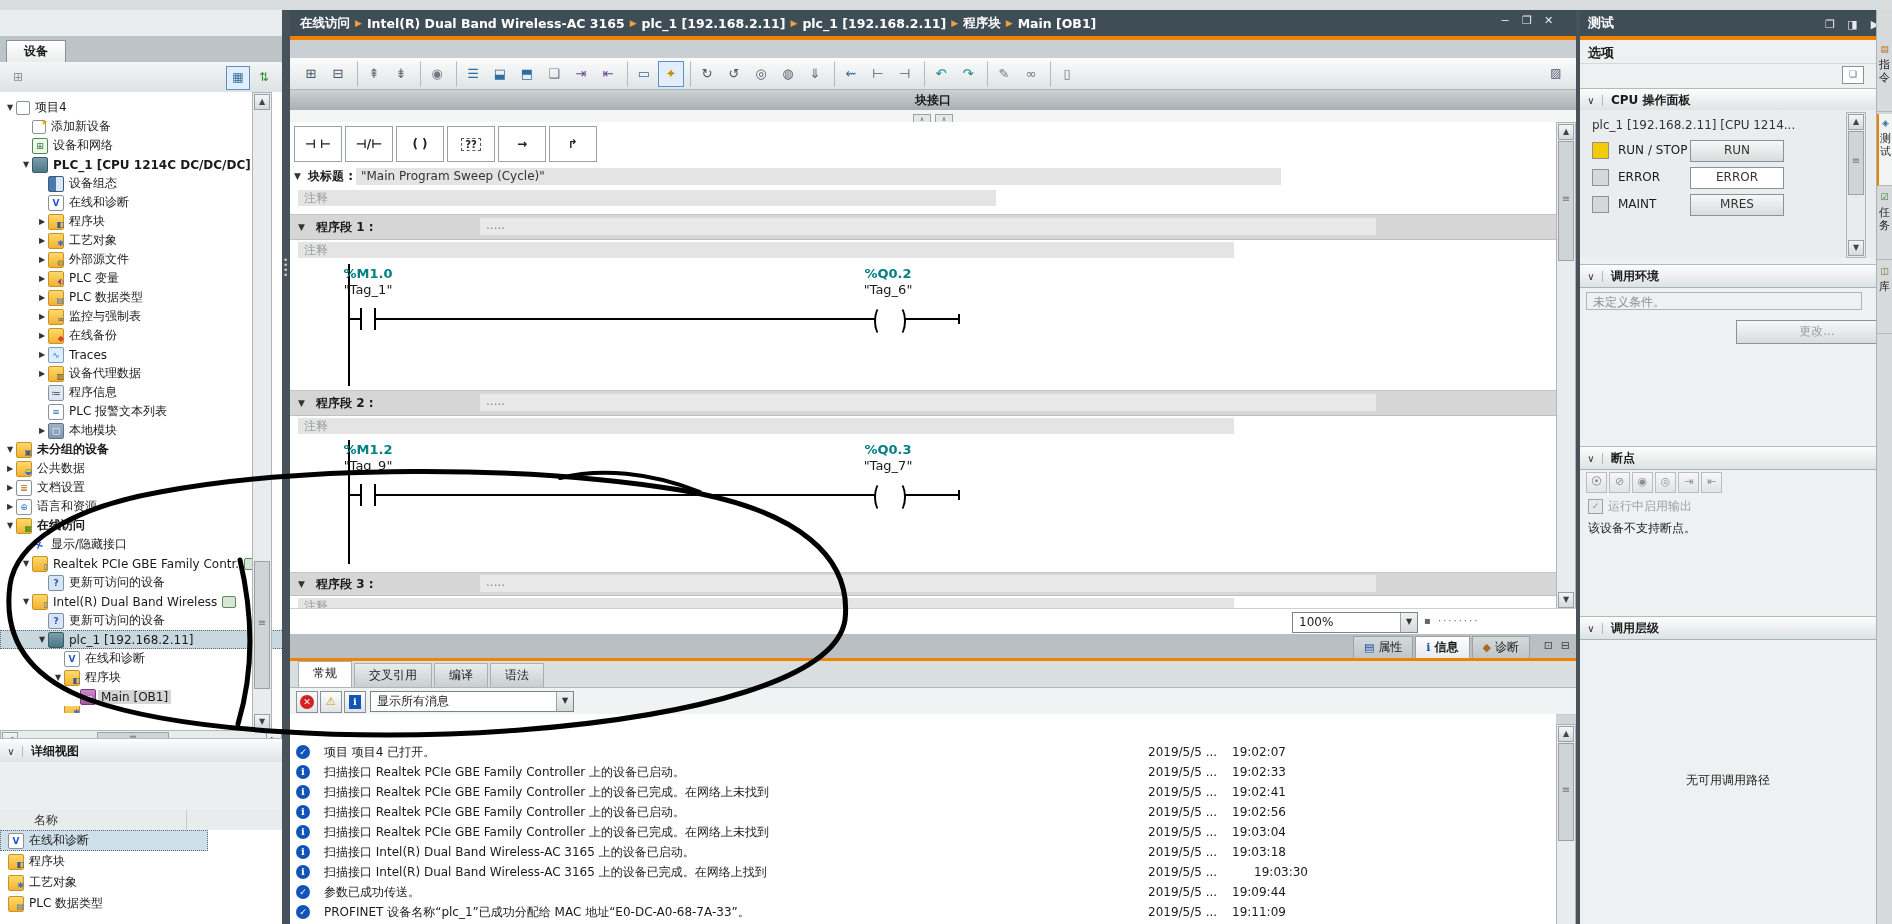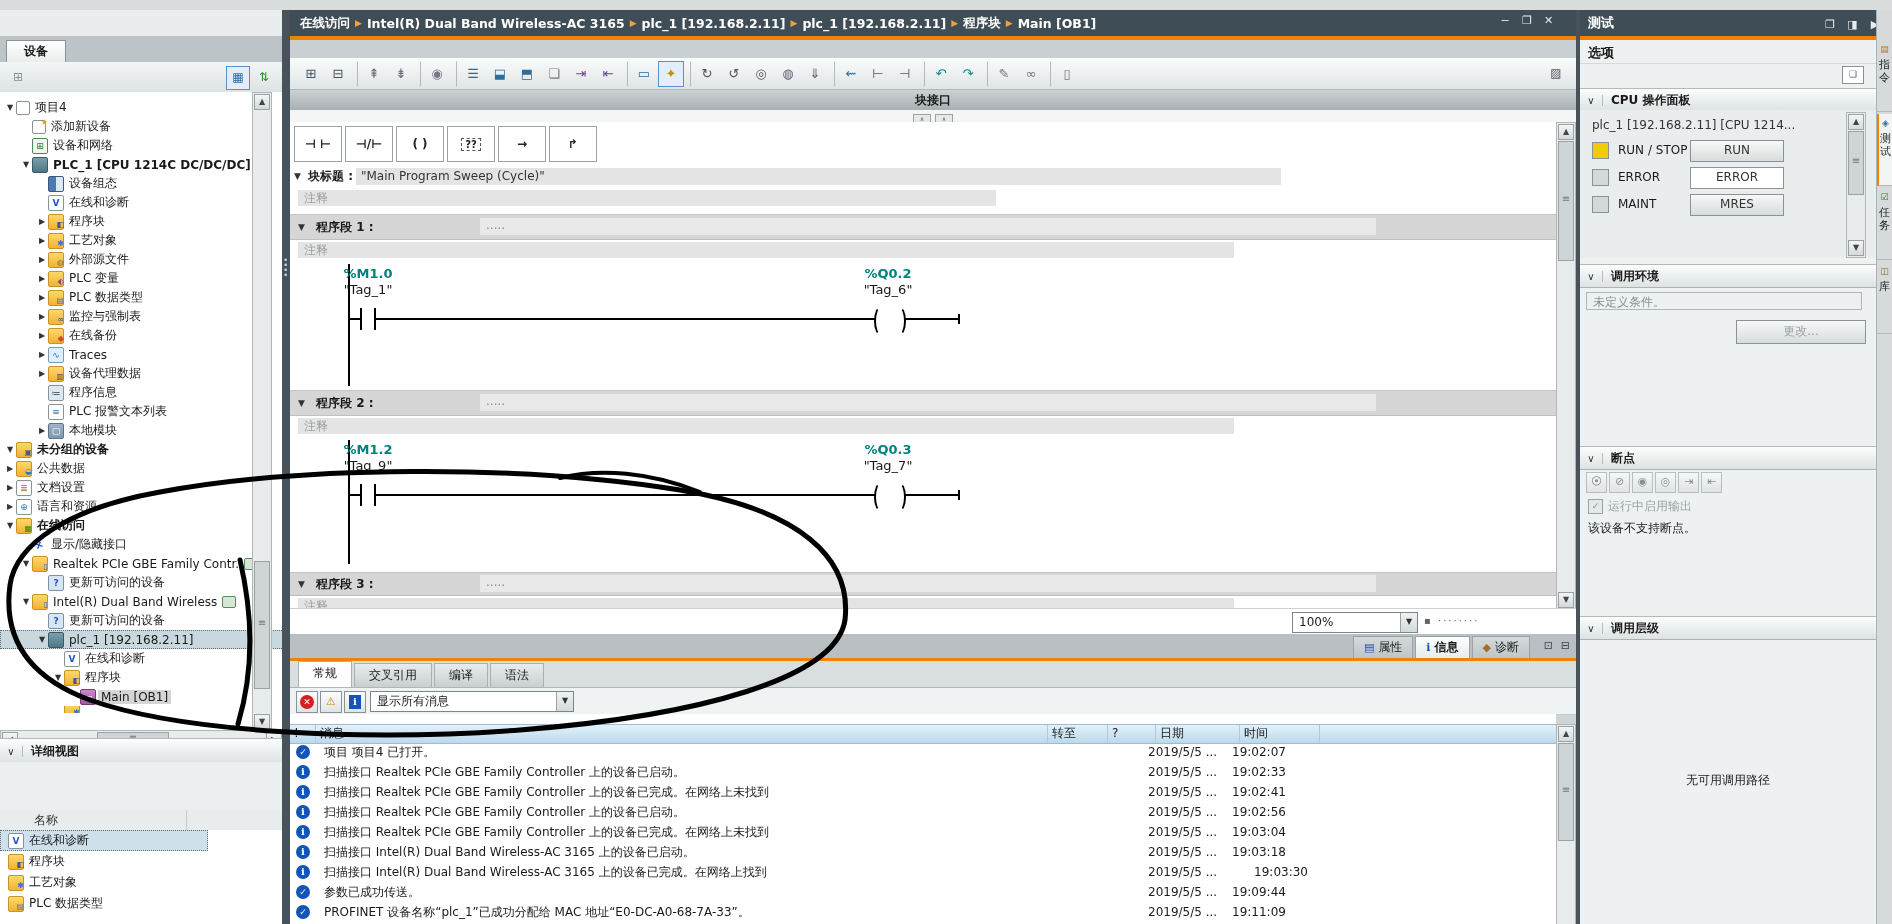--- a/index.html
+++ b/index.html
@@ -196,21 +196,21 @@
   .cpu-head{left:0;top:78px;width:296px;height:22px;}
   .cpu-body{left:0;top:100px;width:296px;height:148px;background:#e9edee;}
   .cpu-dev{position:absolute;left:12px;top:8px;color:#333;}
   .ledrow{position:absolute;left:12px;width:260px;height:22px;}
   .led{position:absolute;left:0;top:2px;width:15px;height:15px;border:1px solid #8a9296;}
   .ledlabel{position:absolute;left:26px;top:3px;}
   .ledbtn{position:absolute;left:98px;top:0;width:92px;height:20px;line-height:19px;font-size:12px;}
   .cpu-scroll{left:266px;top:102px;width:18px;height:144px;}
   .env-head{left:0;top:254px;width:296px;height:22px;}
   .env-cond{left:6px;top:282px;width:276px;height:18px;border:1px solid #b0b6b8;background:#eef1f1;color:#8a9094;line-height:18px;padding-left:6px;box-sizing:border-box;}
-  .env-btn{left:156px;top:310px;width:128px;height:22px;line-height:21px;color:#9aa0a4;}
+  .env-btn{left:156px;top:310px;width:128px;height:22px;line-height:21px;color:#9aa0a4;padding-left:16px;}
   .bp-head{left:0;top:436px;width:296px;height:22px;}
   .bp-icons{left:6px;top:462px;height:20px;display:flex;}
   .bp-ic{width:19px;height:19px;border:1px solid #b8bec0;background:linear-gradient(#f6f7f7,#e0e4e5);
          text-align:center;line-height:18px;color:#8a9094;font-size:11px;margin-right:2px;}
   .bp-chk{left:8px;top:488px;display:flex;align-items:center;color:#9aa0a4;}
   .bp-chk .box{width:13px;height:13px;border:1px solid #9aa2a5;background:#e4e8e9;color:#8a9094;font-size:9px;line-height:12px;text-align:center;margin-right:5px;}
   .bp-note{left:8px;top:510px;color:#222;}
   .hier-head{left:0;top:606px;width:296px;height:22px;}
   .hier-empty{left:0;top:762px;width:296px;text-align:center;color:#222;}
   
@@ -743,34 +743,20 @@
   <span class="fbtn err" style="left:6px;" data-name="filter-errors-icon"></span>
   <span class="fbtn warn" style="left:30px;" data-name="filter-warnings-icon"></span>
   <span class="fbtn info" style="left:54px;" data-name="filter-info-icon"></span>
   <span class="fcombo" data-name="message-filter-select">
     <span data-name="filter-value">显示所有消息</span>
     <span class="zarr" data-name="chevron-down-icon">▼</span>
   </span>
 </div>
 
 <div class="abs msgarea" data-name="message-area">
-  <div class="mhdr" data-name="message-table-header">
-
-      <span class="mh" data-name="column-header" style="width: 26px;">!</span>
-
-      <span class="mh" data-name="column-header" style="width: 732px;">消息</span>
-
-      <span class="mh" data-name="column-header" style="width: 60px;">转至</span>
-
-      <span class="mh" data-name="column-header" style="width: 48px;">?</span>
-
-      <span class="mh" data-name="column-header" style="width: 84px;">日期</span>
-
-      <span class="mh" data-name="column-header" style="width: 80px;">时间</span>
-    </div>
   <div class="mrows" data-name="message-rows">
 
       <div class="mrow" data-name="message-row">
         <span class="mic ic-check-circle" data-name="check-circle-icon"></span>
         <span class="mc" style="width:726px;padding-left:14px;" data-name="message-text">项目 项目4 已打开。</span>
         <span class="mc" style="width:60px;" data-name="message-goto"></span>
         <span class="mc" style="width:48px;" data-name="message-help"></span>
         <span class="mc" style="width:84px;" data-name="message-date">2019/5/5 ...</span>
         <span class="mc" style="width:80px;" data-name="message-time">19:02:07</span>
       </div>

